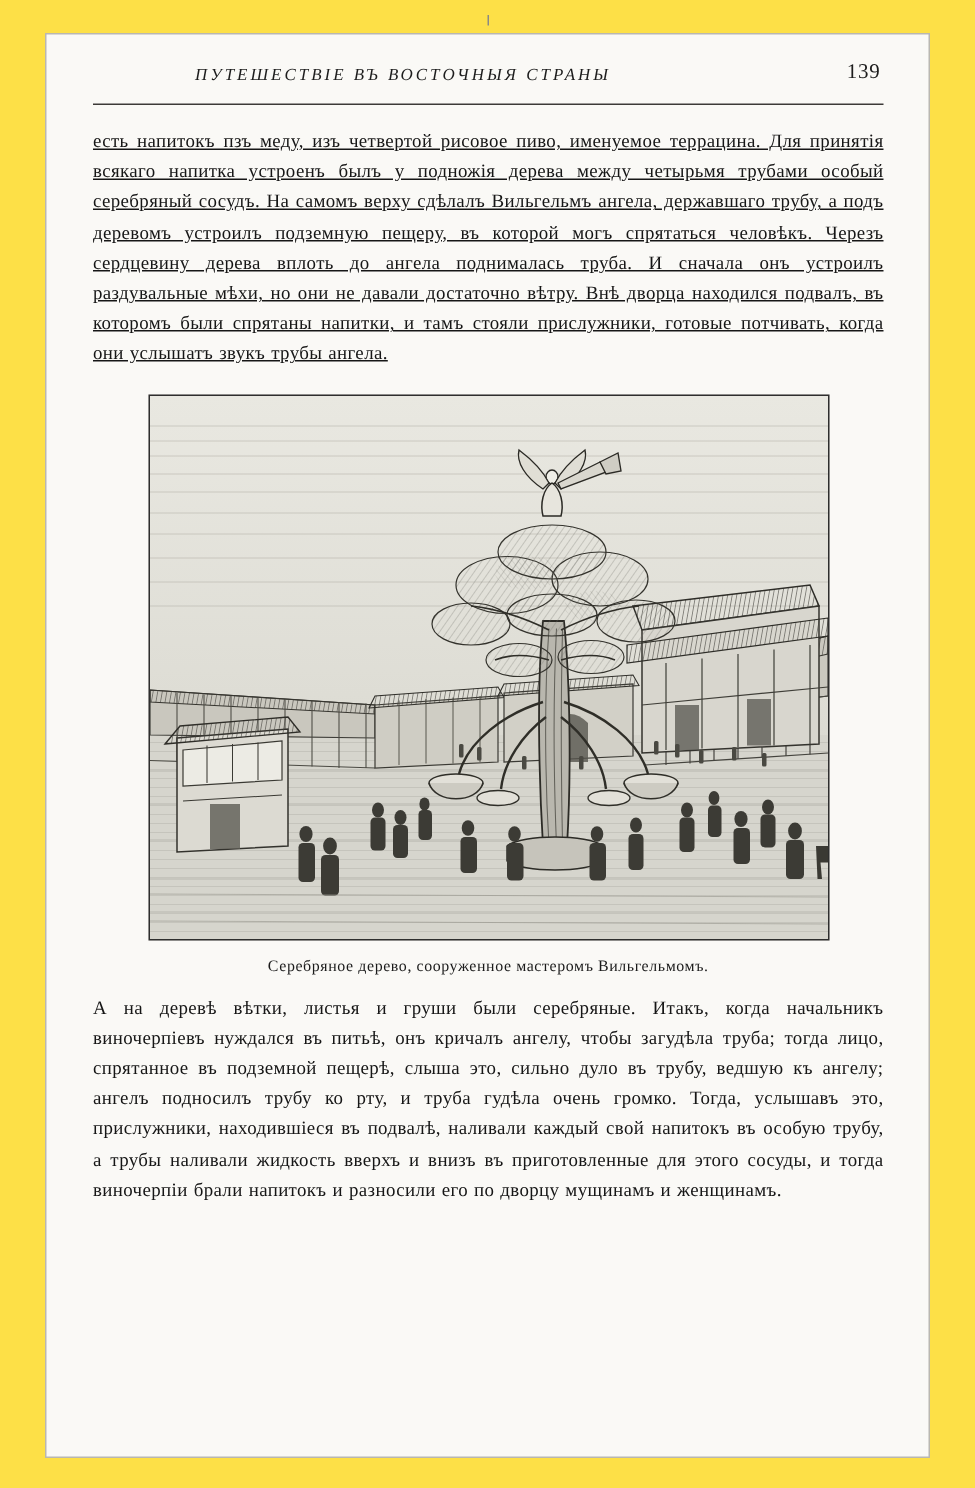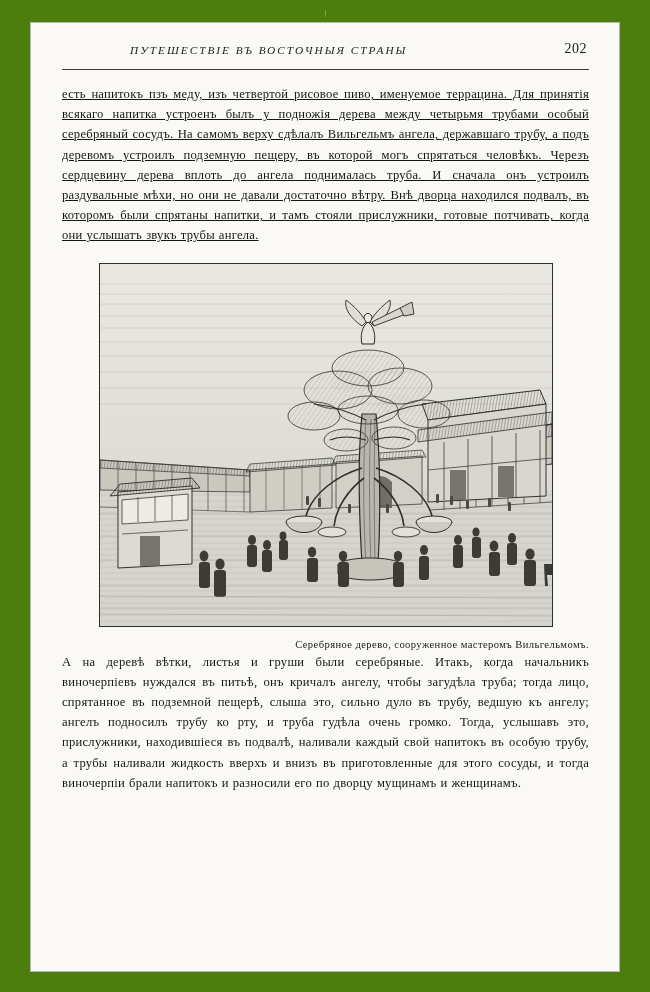--- a/index.html
+++ b/index.html
@@ -10,21 +10,21 @@
   body {
     width: 650px;
     height: 992px;
     overflow: hidden;
     font-family: "Liberation Serif", serif;
   }
   .page {
     position: relative;
     width: 650px;
     height: 992px;
-    background: #4d7c0f;
+    background: #fde047;
   }
   
   .scan-frame {
     position: absolute;
     left: 30px;
     top: 22px;
     width: 590px;
     height: 950px;
     border: 1px solid #b9b7b1;
     background: #faf9f6;
@@ -75,39 +75,39 @@
     line-height: 20.2px;
     color: #161616;
     text-align: justify;
     text-align-last: left;
     letter-spacing: 0.25px;
     margin: 0;
     word-spacing: 0.6px;
   }
   .para.first { margin-top: 6px; text-decoration: underline; }
   .para.second {
-    margin-top: 2px;
+    margin-top: 12px;
   }
   
   figure.plate {
     margin: 17px 0 0 0;
     padding: 0;
     width: 527px;
   }
   .plate-box {
     position: relative;
     width: 452px;
     height: 362px;
     margin: 0 auto;
     border: 1px solid #2e2e2e;
     background: #ddddd6;
     overflow: hidden;
   }
   .plate-caption {
-    text-align: right;
+    text-align: center;
     font-size: 10.6px;
     color: #1b1b1b;
     margin-top: 12px;
     letter-spacing: 0.4px;
   }
   
   .engraving { position: absolute; inset: 0; }
   
   .tick {
     position: absolute;
@@ -122,21 +122,21 @@
 <body>
 
 <div class="page">
   <div class="tick"></div>
   <div class="scan-frame"></div>
 
   <div class="page-inner">
 
     <div class="running-head">
       <div class="rh-title">ПУТЕШЕСТВІЕ ВЪ ВОСТОЧНЫЯ СТРАНЫ</div>
-      <div class="rh-page">202</div>
+      <div class="rh-page">139</div>
       <div class="rule"></div>
     </div>
 
     <p class="para first">есть напитокъ пзъ меду, изъ четвертой рисовое пиво, именуемое террацина. Для принятія всякаго напитка устроенъ былъ у подножія дерева между четырьмя трубами особый серебряный сосудъ. На самомъ верху сдѣлалъ Вильгельмъ ангела, державшаго трубу, а подъ деревомъ устроилъ подземную пещеру, въ которой могъ спрятаться человѣкъ. Черезъ сердцевину дерева вплоть до ангела поднималась труба. И сначала онъ устроилъ раздувальные мѣхи, но они не давали достаточно вѣтру. Внѣ дворца находился подвалъ, въ которомъ были спрятаны напитки, и тамъ стояли прислужники, готовые потчивать, когда они услышатъ звукъ трубы ангела.</p>
 
     <figure class="plate">
       <div class="plate-box">
         <svg class="engraving" viewBox="0 0 452 362" preserveAspectRatio="none">
           <defs>
             <linearGradient id="sky" x1="0" y1="0" x2="0" y2="1">

